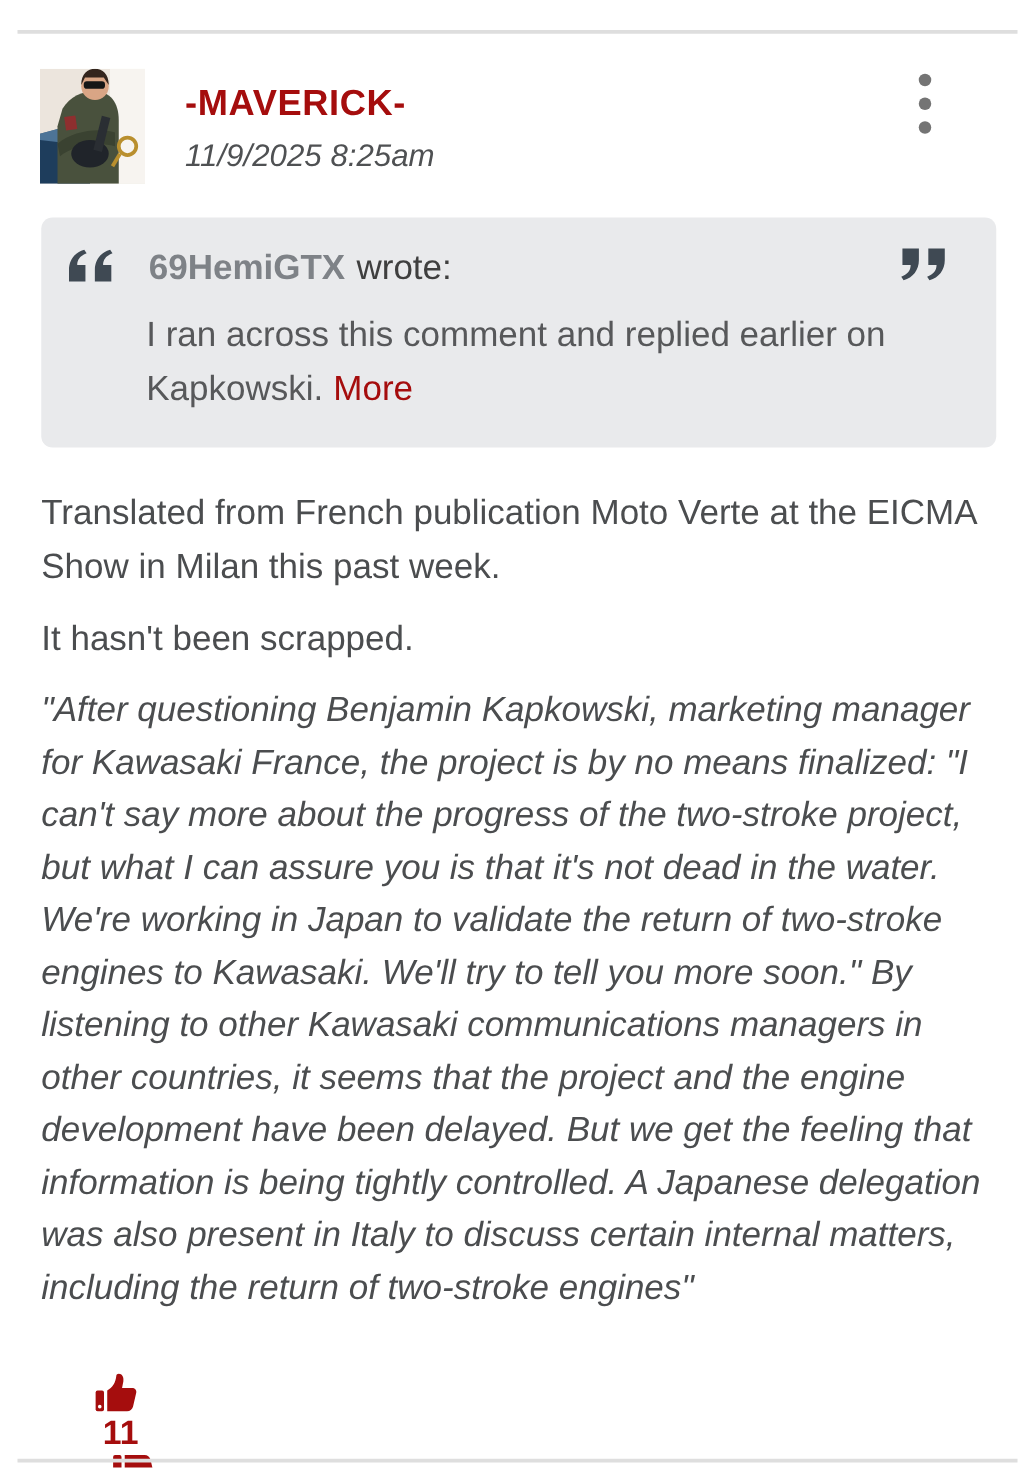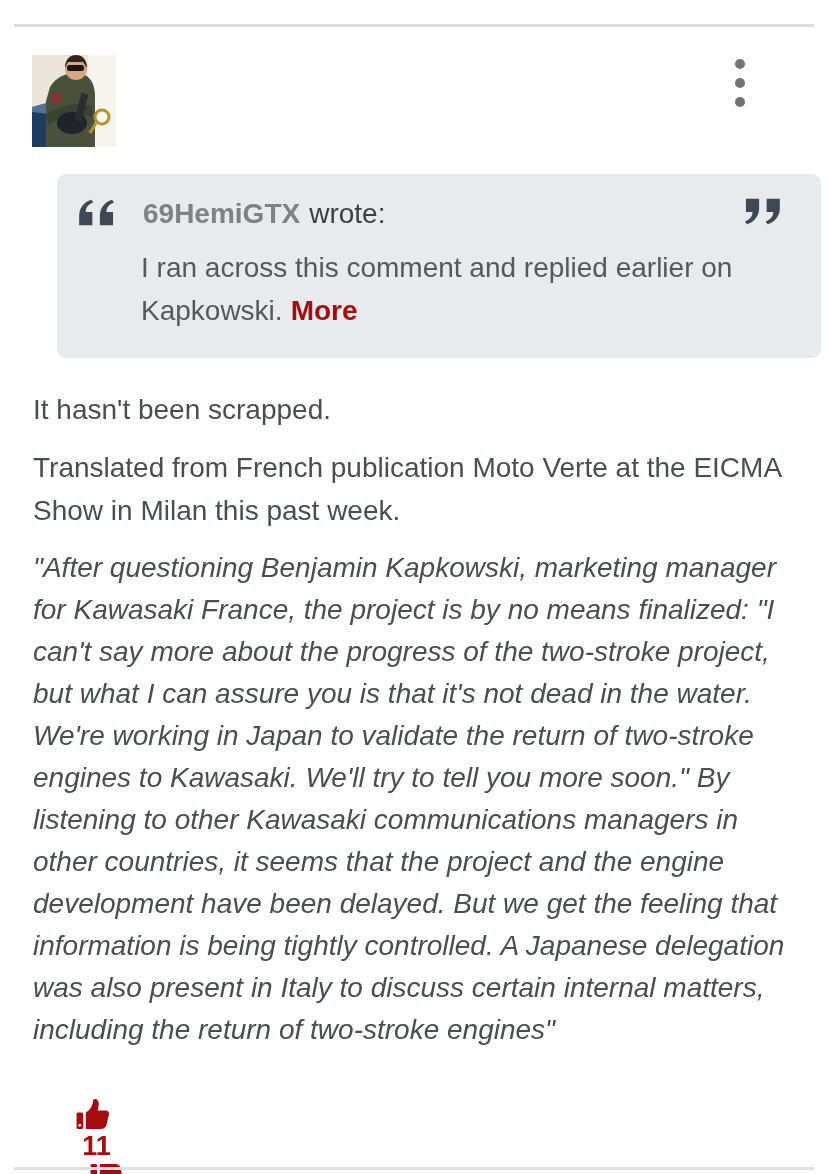--- a/index.html
+++ b/index.html
@@ -22,30 +22,29 @@
     color:var(--red,#a50d0d); cursor:pointer; display:inline-block;
   }
   .timestamp { margin-top:11px; font-size:25px; font-style:italic; color:#4f5153; }
   .kebab-btn { position:absolute; right:44px; top:0; padding:2px 6px; cursor:pointer; }
 
   
   .quote-block {
     position:absolute; top:174px; left:33px; width:764px; box-sizing:border-box;
     background:var(--quote-bg,#e9eaec); border-radius:9px;
     padding:22px 39px 26px 20px;
-    margin-left:24px;
   }
   .quote-head { display:flex; align-items:flex-start; }
   .quote-mark-icon { color:var(--quote-mark,#3f4953); flex:none; }
   .quote-author-line { margin-left:24px; font-size:28px; color:#3f3f3f; padding-top:2px; }
   .quote-author { font-weight:bold; color:var(--author-gray,#7e8287); }
   .quote-wrote { margin-left:9px; }
   .quote-close { margin-left:auto; }
   .quote-text { margin:16px 0 0 64px; font-size:28px; line-height:43px; color:#57585a; }
-  .more-link { font-weight:bold; color:var(--red,#a50d0d); cursor:pointer; margin-left:8px; }
+  .more-link { font-weight:normal; color:var(--red,#a50d0d); cursor:pointer; margin-left:8px; }
 
   
   .post-body { position:absolute; top:388px; left:33px; width:764px; font-size:28px; line-height:43px; }
   .post-body p { margin:0 0 15px 0; }
   .post-body p.italic { font-style:italic; line-height:42px; margin-bottom:0; }
 
   
   .post-footer { position:absolute; top:1098px; left:33px; display:flex; align-items:center;flex-direction:column; }
   .thumb-icon { color:var(--red,#a50d0d); cursor:pointer; display:block; }
   .vote-count { font-size:27px; font-weight:bold; margin-left:8px; }
@@ -72,20 +71,24 @@
       <rect x="20" y="38" width="9" height="11" fill="#8e2f2f" transform="rotate(-8 24 43)"></rect>
       <ellipse cx="40" cy="68" rx="15" ry="11" fill="#20242a"></ellipse>
       <rect x="46" y="38" width="7" height="28" fill="#2a2e33" transform="rotate(14 49 52)"></rect>
       <circle cx="44" cy="14" r="11" fill="#d9a585"></circle>
       <path d="M33 13 C33 4 38 0 44 0 C50 0 55 4 55 13 L51 7 L36 7 Z" fill="#33241c"></path>
       <rect x="35" y="10" width="17" height="6" rx="2.5" fill="#161616"></rect>
       <circle cx="70" cy="62" r="7" fill="none" stroke="#b98f2e" stroke-width="3"></circle>
       <path d="M64 68 L58 78" stroke="#b98f2e" stroke-width="3" fill="none"></path>
     </svg>
   </span>
+  <div class="header-info">
+    <div class="username">-MAVERICK-</div>
+    <div class="timestamp">11/9/2025 8:25am</div>
+  </div>
   <div class="kebab-btn">
     <svg width="16" height="52" viewBox="0 0 16 52">
       <circle cx="8" cy="7" r="5" fill="#747474"></circle>
       <circle cx="8" cy="26" r="5" fill="#747474"></circle>
       <circle cx="8" cy="45" r="5" fill="#747474"></circle>
     </svg>
   </div>
 </div>
 
 <div class="quote-block">
@@ -103,22 +106,22 @@
         <path d="M37 4 C29 6 24 13 24 21 L24 31 L38 31 L38 17 L31 17 C31 12 34 9 39 7 Z" fill="currentColor"></path>
       </g>
     </svg>
   </div>
   <div class="quote-text">
     <span>I ran across this comment and replied earlier on Kapkowski.</span><span class="more-link">More</span>
   </div>
 </div>
 
 <div class="post-body">
+  <p>Translated from French publication Moto Verte at the EICMA Show in Milan this past week.</p>
   <p>It hasn't been scrapped.</p>
-  <p>Translated from French publication Moto Verte at the EICMA Show in Milan this past week.</p>
   <p class="italic">"After questioning Benjamin Kapkowski, marketing manager for Kawasaki France, the project is by no means finalized: "I can't say more about the progress of the two-stroke project, but what I can assure you is that it's not dead in the water. We're working in Japan to validate the return of two-stroke engines to Kawasaki. We'll try to tell you more soon." By listening to other Kawasaki communications managers in other countries, it seems that the project and the engine development have been delayed. But we get the feeling that information is being tightly controlled. A Japanese delegation was also present in Italy to discuss certain internal matters, including the return of two-stroke engines"</p>
 </div>
 
 <div class="post-footer">
   <span>
     <svg class="thumb-icon" width="36" height="33" viewBox="0 0 34 32">
       <rect x="1" y="14" width="6.5" height="16" rx="1.5" fill="currentColor"></rect>
       <circle cx="4.2" cy="26.5" r="1.4" fill="#ffffff"></circle>
       <path d="M10 30 L10 14 C14 12 16.5 8 17 3 C17 1.5 18 1 19 1 C21.5 1 23 3.5 22.5 7 L21.5 12 L29.5 12 C31.5 12 33 13.8 32.5 15.8 L30 26.5 C29.4 28.6 27.6 30 25.4 30 Z" fill="currentColor"></path>
     </svg>

